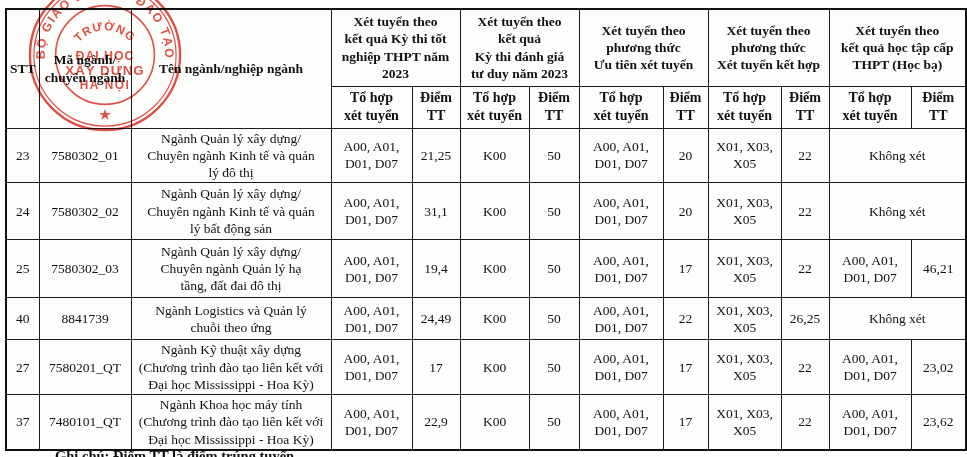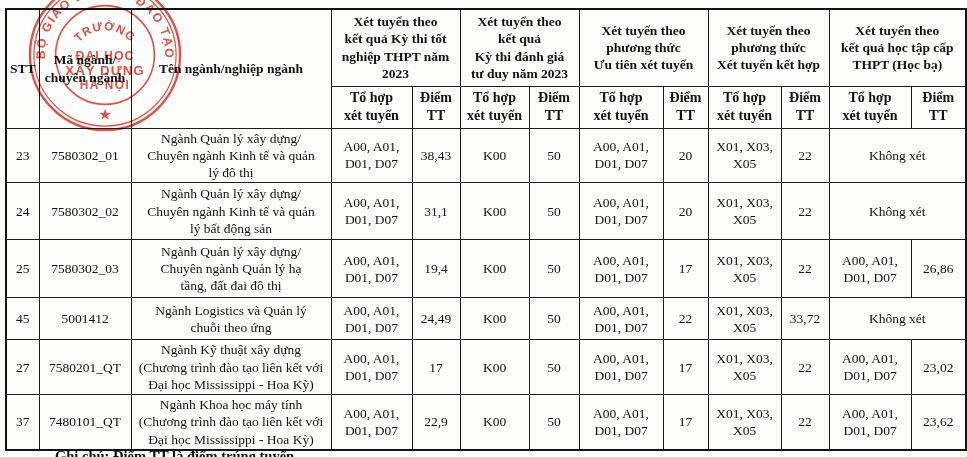--- a/index.html
+++ b/index.html
@@ -126,21 +126,21 @@
     </thead>
     <tbody>
       <tr style="height:54px">
         <td>23</td>
         <td>7580302_01</td>
         <td class="name">Ngành Quản lý xây dựng/
 Chuyên ngành Kinh tế và quản
 lý đô thị</td>
         <td>A00, A01,
 D01, D07</td>
-        <td>38,43</td>
+        <td>21,25</td>
         <td>K00</td>
         <td>50</td>
         <td>A00, A01,
 D01, D07</td>
         <td>20</td>
         <td>X01, X03,
 X05</td>
         <td>22</td>
         <td colspan="2">Không xét</td>
       </tr>
@@ -175,38 +175,38 @@
         <td>K00</td>
         <td>50</td>
         <td>A00, A01,
 D01, D07</td>
         <td>17</td>
         <td>X01, X03,
 X05</td>
         <td>22</td>
         <td>A00, A01,
 D01, D07</td>
-        <td>26,86</td>
+        <td>46,21</td>
       </tr>
       <tr style="height:42px">
-        <td>45</td>
-        <td>5001412</td>
+        <td>40</td>
+        <td>8841739</td>
         <td class="name">Ngành Logistics và Quản lý
 chuỗi theo ứng</td>
         <td>A00, A01,
 D01, D07</td>
         <td>24,49</td>
         <td>K00</td>
         <td>50</td>
         <td>A00, A01,
 D01, D07</td>
         <td>22</td>
         <td>X01, X03,
 X05</td>
-        <td>33,72</td>
+        <td>26,25</td>
         <td colspan="2">Không xét</td>
       </tr>
       <tr style="height:54px">
         <td>27</td>
         <td>7580201_QT</td>
         <td class="name">Ngành Kỹ thuật xây dựng
 (Chương trình đào tạo liên kết với
 Đại học Mississippi -  Hoa Kỳ)</td>
         <td>A00, A01,
 D01, D07</td>

